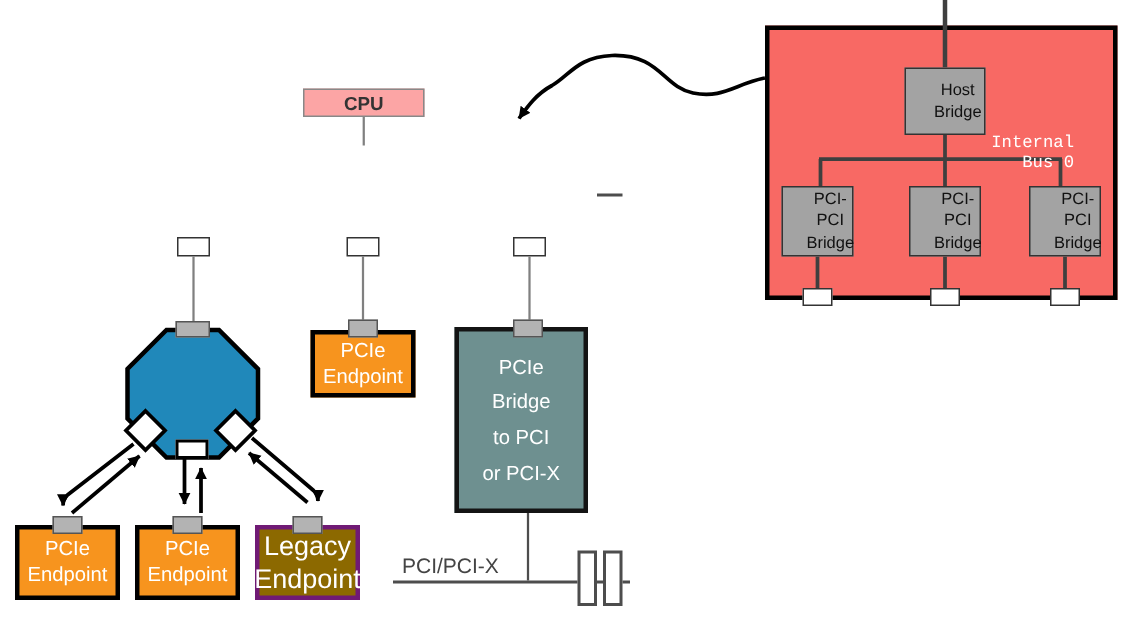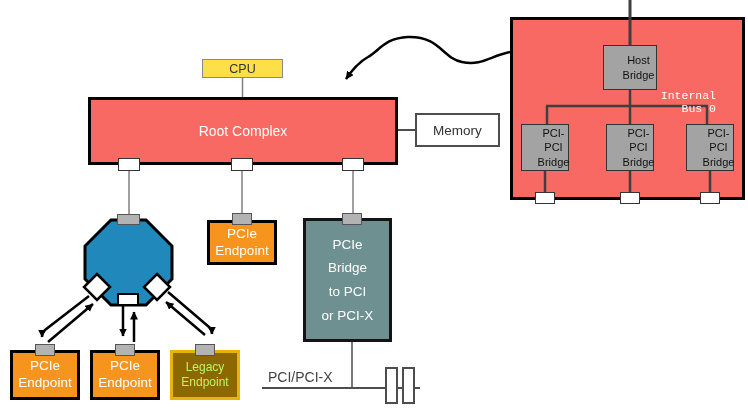--- a/index.html
+++ b/index.html
@@ -9,42 +9,39 @@
   .box{display:flex;align-items:center;justify-content:center;text-align:center;}
   .ml{white-space:pre-line;}
   
   .bigbox{z-index:1;}
   #wires{position:absolute;left:0;top:0;z-index:2;}
   .node{z-index:3;}
   .port{z-index:4;}
   
   .root{background:var(--red);border:3px solid #000;color:#fff;font-size:14px;}
   .panel{background:var(--red);border:3px solid #000;}
-  .cpu{background:#fde047;border:1.5px solid #888;color:#333;font-size:12.5px;}
+  .cpu{background:#fca5a5;border:1.5px solid #888;color:#333;font-size:12.5px;font-weight:bold;}
   .memory{background:#fff;border:2px solid #4d4d4d;color:#333;font-size:13.5px;}
   .orange{background:var(--orange);border:3px solid #000;color:#fff;font-size:13.5px;line-height:1.25;}
-  .brown{background:var(--brown);border:3px solid #eab308;color:#bef264;font-size:12px;line-height:1.25;}
+  .brown{background:var(--brown);border:3px solid #701a75;color:#ffffff;font-size:18px;line-height:1.25;}
   .teal{background:var(--teal);border:3px solid #141414;color:#fff;font-size:13.5px;line-height:1.75;}
   .whitebox{background:#a3a3a3;border:1.5px solid #333;color:#111;font-size:11px;line-height:1.3;padding-left:17px;}
   .portw{background:#fff;border:1.5px solid #333;}
   .portb{background:#fff;border:2px solid #000;}
   .tab{background:#b3b3b3;border:1.5px solid #555;}
   .slot{background:#fff;border:2px solid #4d4d4d;}
   .switch-label{color:#fff;font-size:15.5px;z-index:3;}
   .busline-label{color:#444;font-size:14px;z-index:3;}
   .internal-bus-label{color:#fff;font-size:11.5px;text-align:right;z-index:3;}
 </style>
 </head>
 <body>
 
 <div id="canvas">
 
-  <div class="abs box bigbox root" style="left:88px;top:97px;width:310px;height:68px;">
-    <span>Root Complex</span>
-  </div>
   <div class="abs bigbox panel" style="left:510px;top:17px;width:235px;height:183px;"></div>
 
   <svg id="wires" width="748" height="411" viewBox="0 0 748 411">
     <defs>
       <marker id="ah" markerUnits="userSpaceOnUse" markerWidth="10" markerHeight="10" refX="7.5" refY="4" orient="auto">
         <path d="M0,0 L8,4 L0,8 Z" fill="#000"></path>
       </marker>
     </defs>
 
     <path d="M242.5,78 V97" stroke="#808080" stroke-width="1.5" fill="none"></path>
@@ -77,23 +74,20 @@
     <path d="M168,292 L209,327 Q212,330 212,334" stroke="#000" stroke-width="2.5" fill="none" marker-end="url(#ah)"></path>
 
     <polygon points="97,274 110,287 97,300 84,287" fill="#fff" stroke="#000" stroke-width="2.5"></polygon>
     <polygon points="157,274 170,287 157,300 144,287" fill="#fff" stroke="#000" stroke-width="2.5"></polygon>
   </svg>
 
   <div class="abs box node cpu" style="left:202px;top:59px;width:81px;height:19px;">
     <span>CPU</span>
   </div>
 
-  <div class="abs box node memory" style="left:415px;top:113px;width:85px;height:34px;">
-    <span>Memory</span>
-  </div>
 
 
   <div class="abs box node orange ml" style="left:207px;top:220px;width:70px;height:45px;">PCIe
 Endpoint</div>
 
   <div class="abs box node teal ml" style="left:303px;top:218px;width:89px;height:124px;">PCIe
 Bridge
 to PCI
 or PCI-X</div>
 

